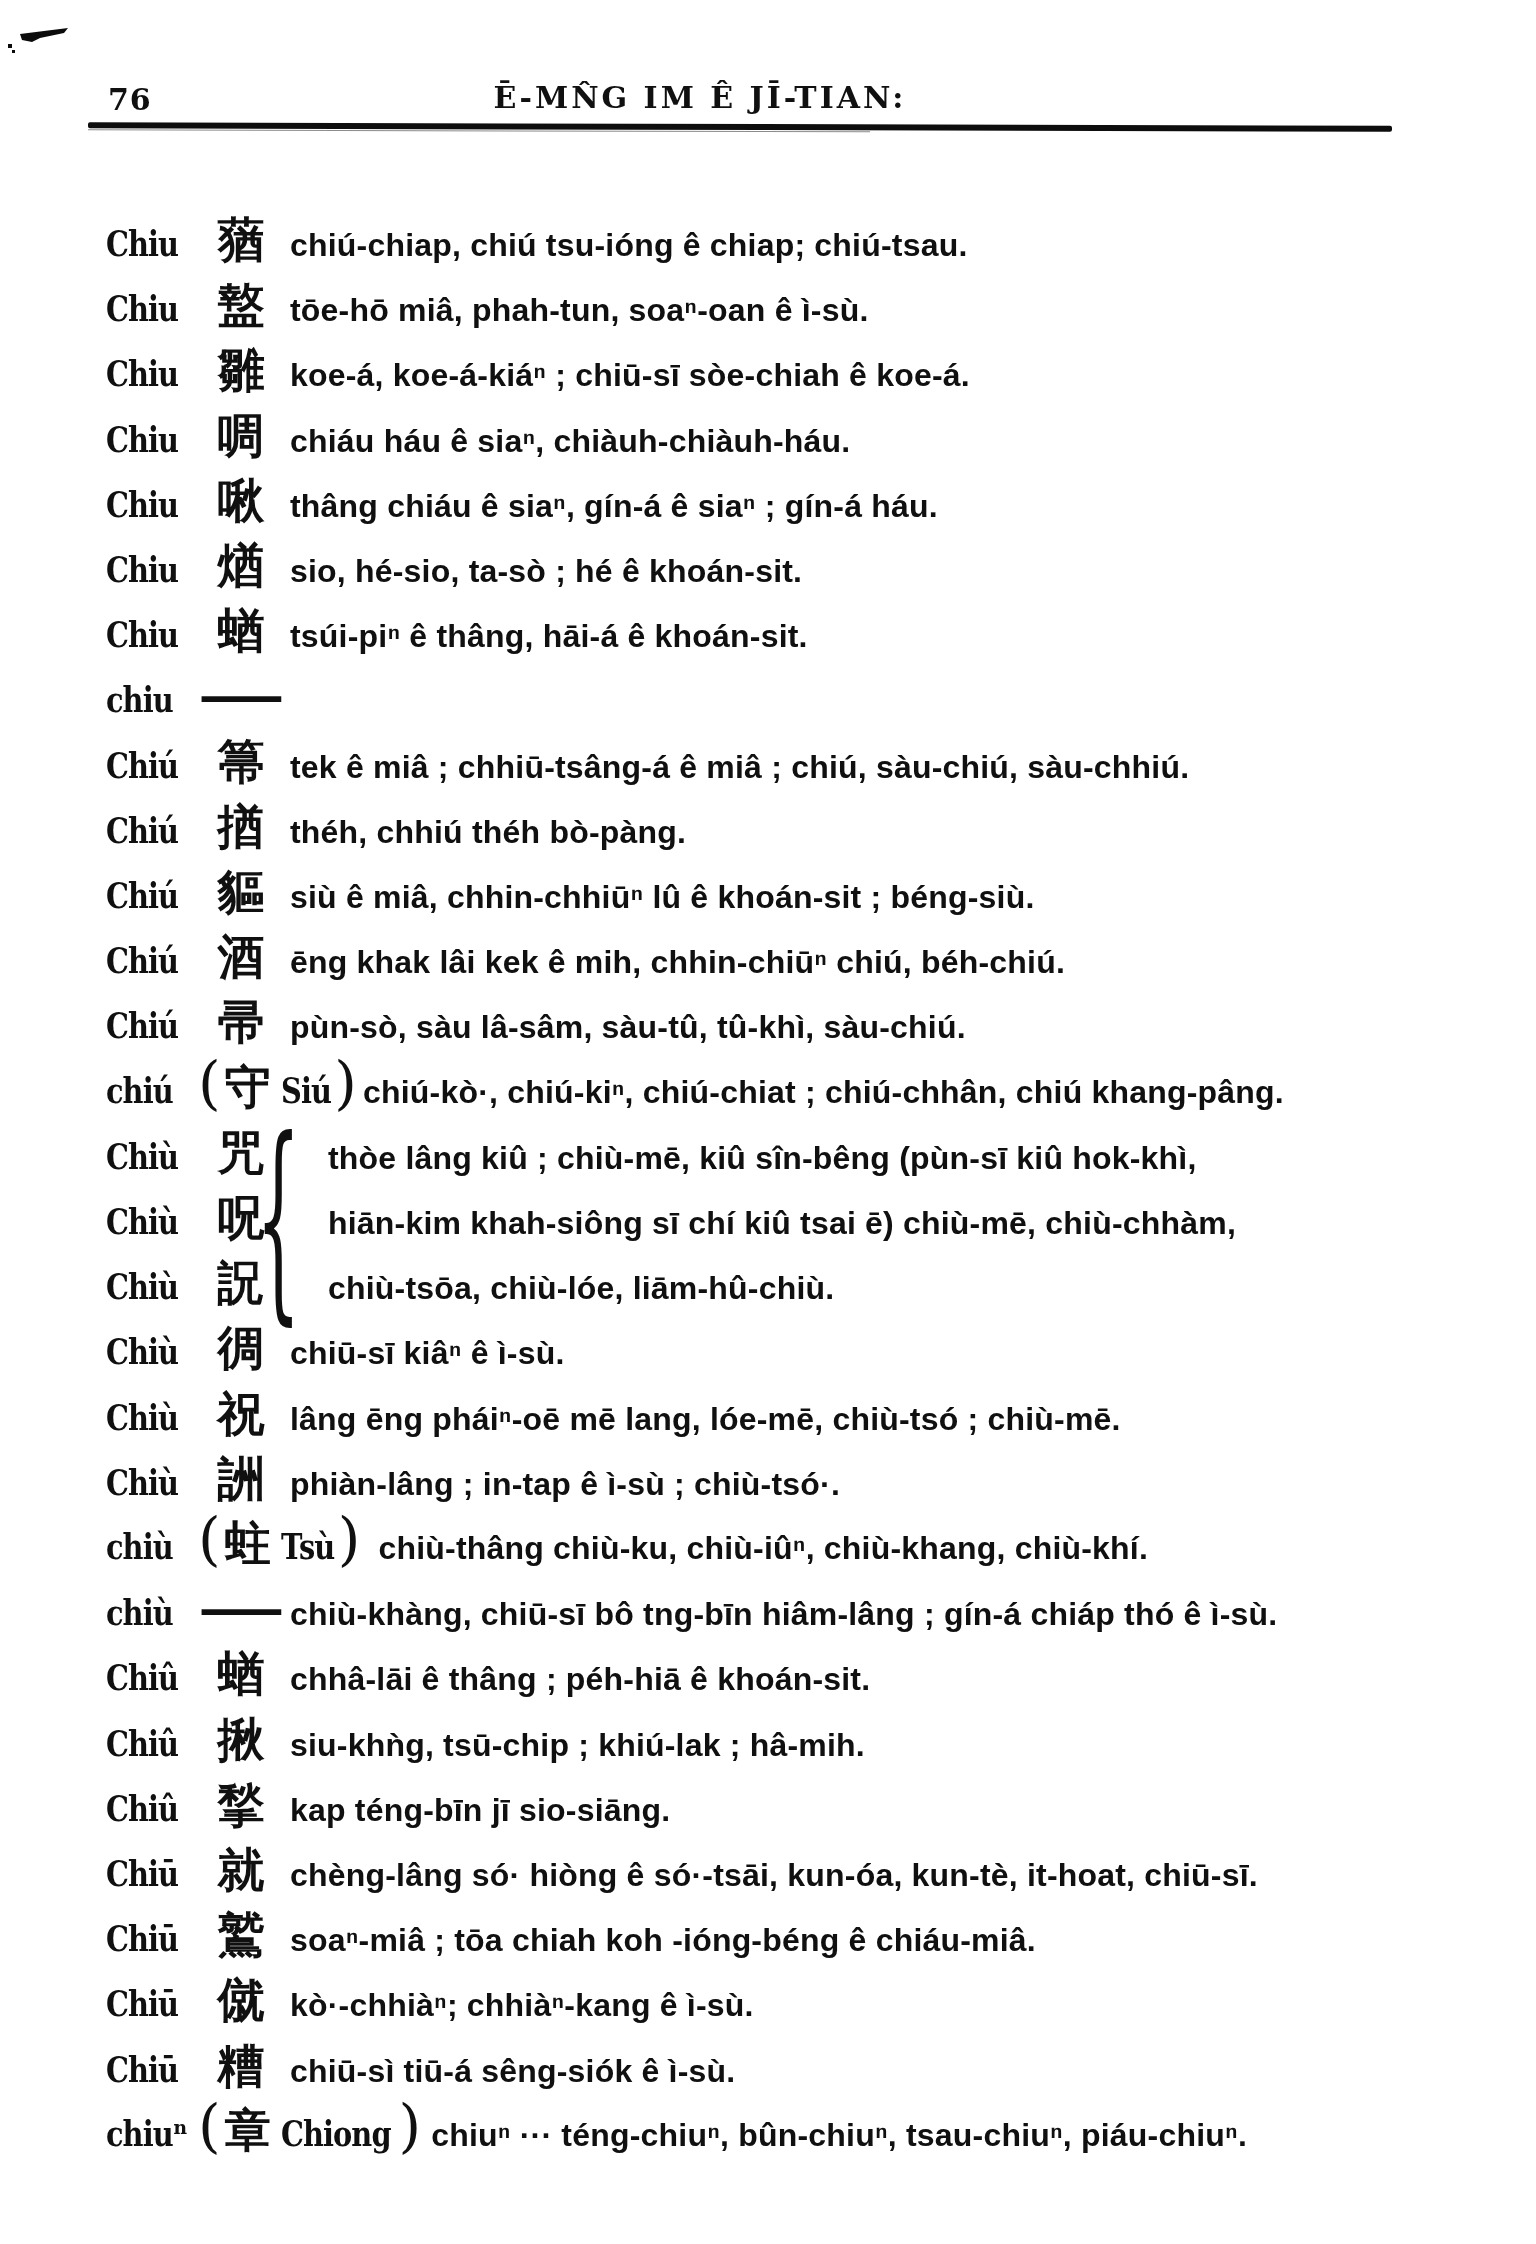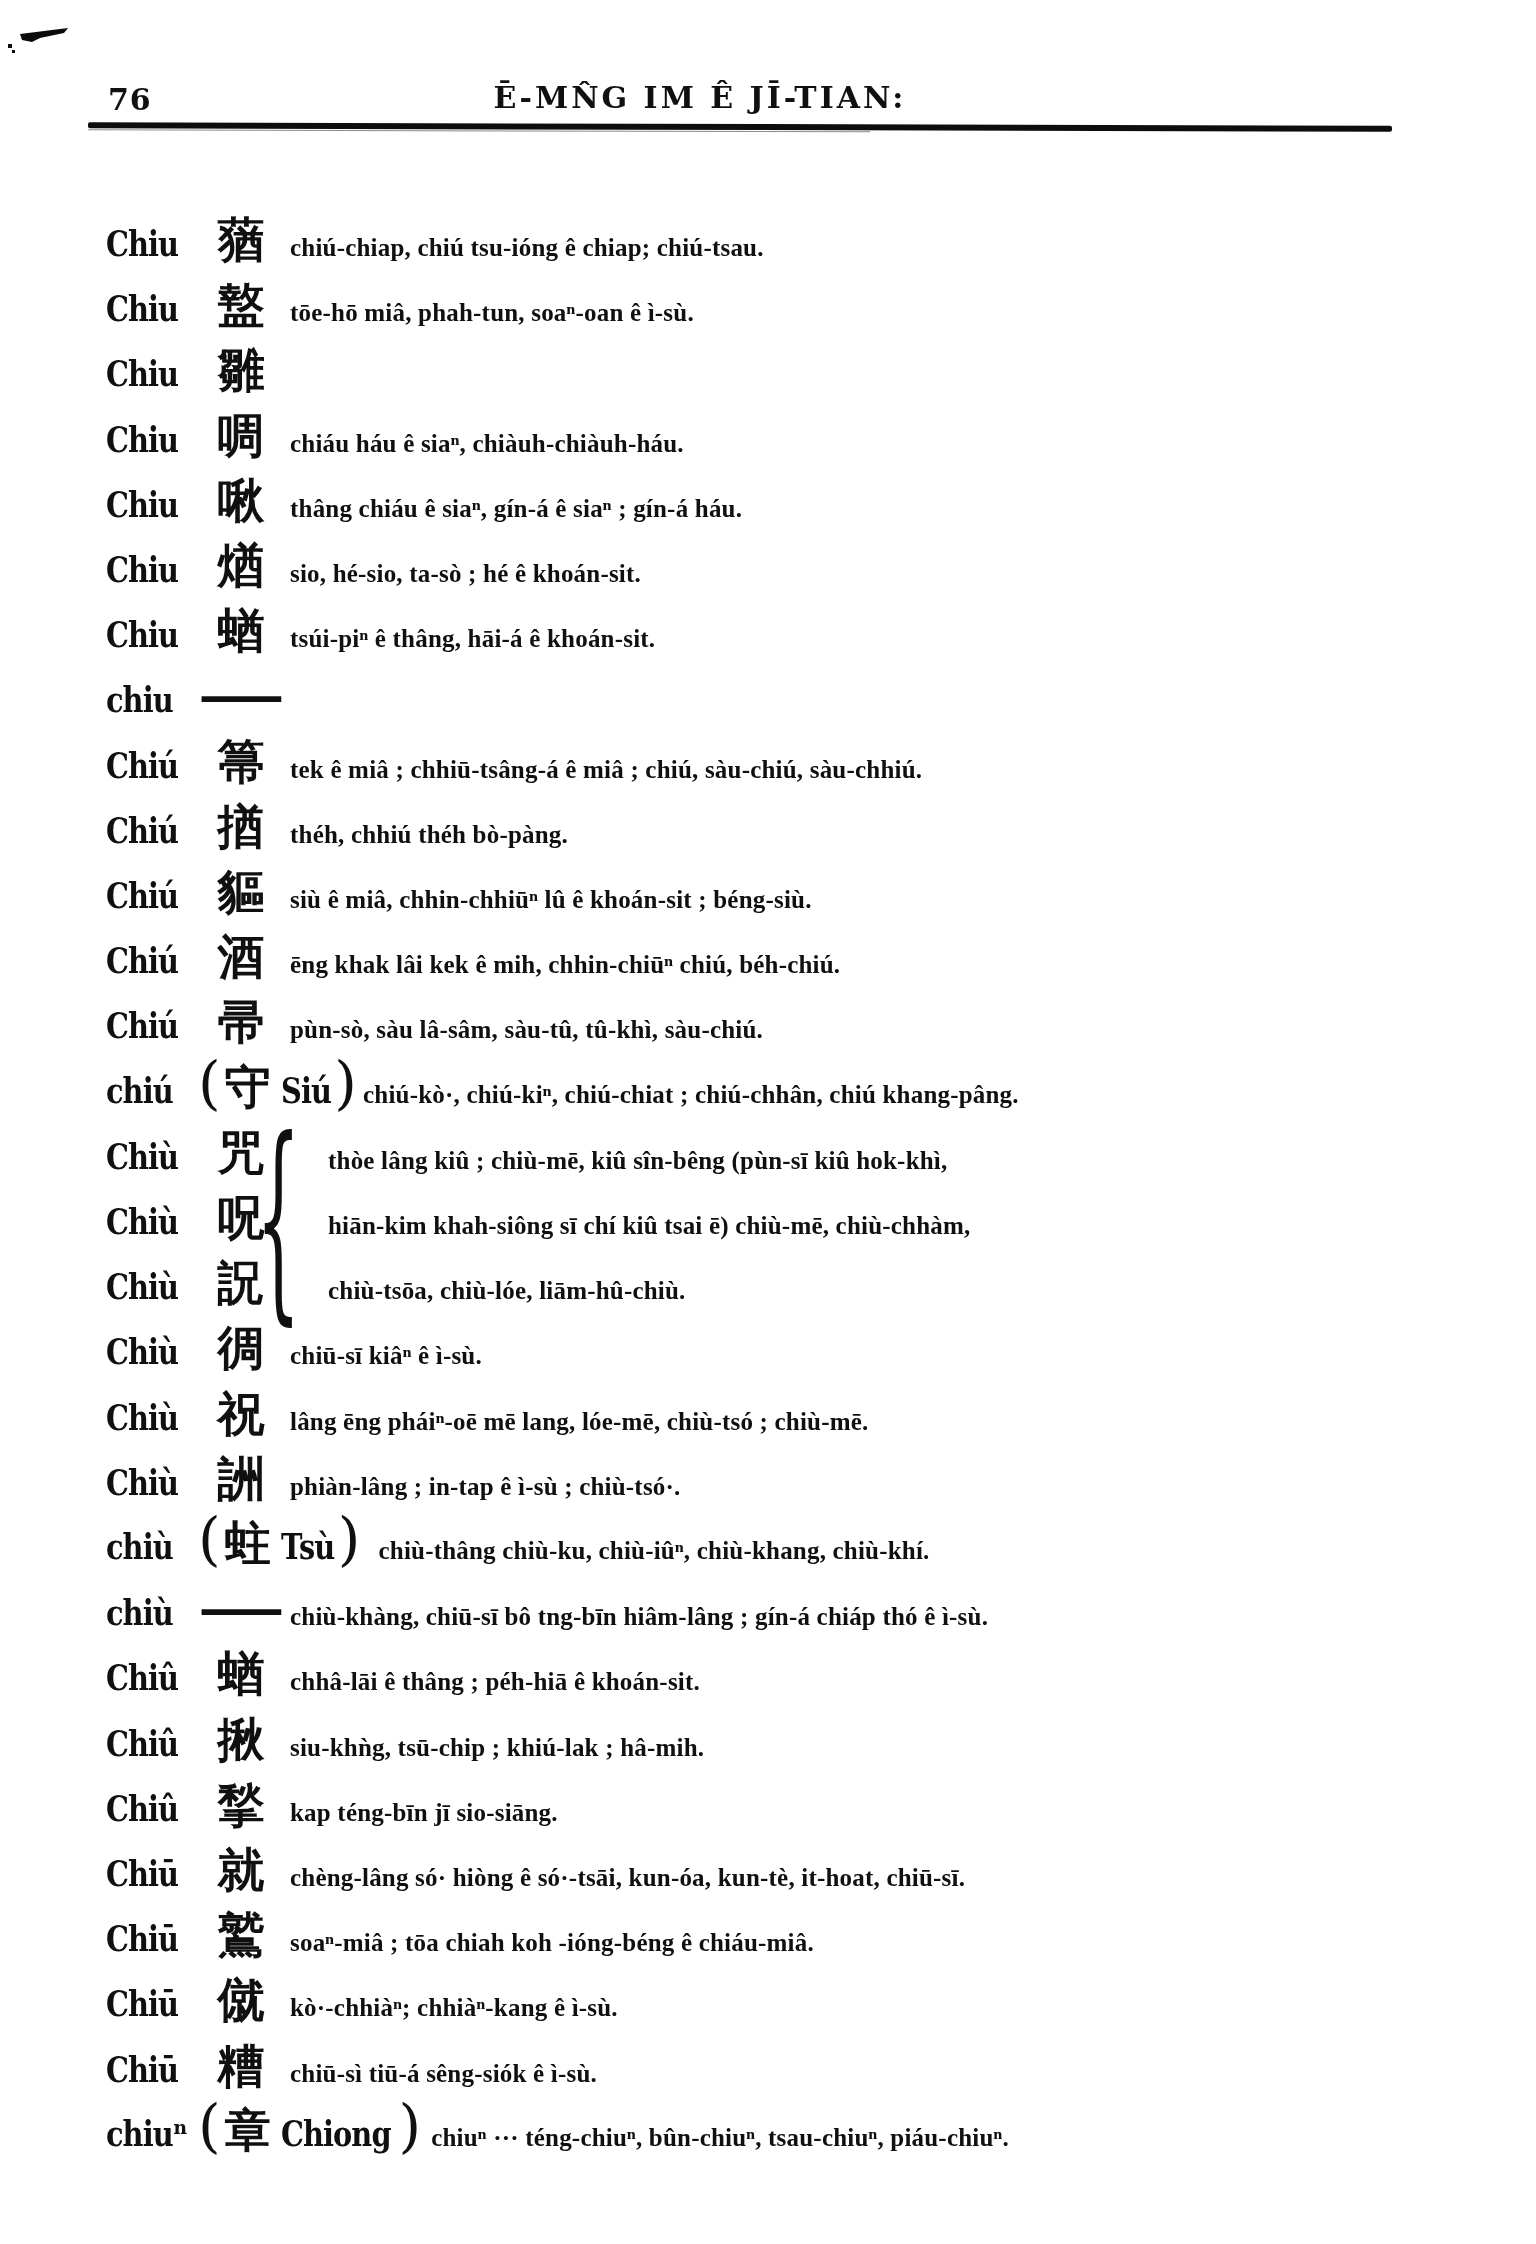--- a/index.html
+++ b/index.html
@@ -55,22 +55,22 @@
   .hanzi {
     display:inline-block;
     width:86px; text-align:center;
     font-family:"DejaVu Sans", sans-serif;
     font-size:47px; line-height:1;
     font-weight:bold;
   }
   .hanzi.dash { font-weight:bold; }
   .hanzi.dash span { display:inline-block; transform:scaleX(1.9); }
   .definition {
-    font-family:Liberation Serif, serif;
-    font-size:25px; font-weight:bold;
+    font-family:Liberation Sans, sans-serif;
+    font-size:32px; font-weight:bold;
     letter-spacing:0.2px;
     margin-left:6px;
   }
   .definition.braced { margin-left:44px; }
 
   
   .paren-glyph {
     font-family:"DejaVu Serif", serif;
     font-size:58px; font-weight:normal; line-height:0;
     vertical-align:-6px;
@@ -119,20 +119,21 @@
         <span class="definition">chiú-chiap, chiú tsu-ióng ê chiap; chiú-tsau.</span>
       </div>
       <div class="entry-row" style="top: 281.2px;">
         <span class="headword">Chiu</span>
         <span class="hanzi">盩</span>
         <span class="definition">tōe-hō miâ, phah-tun, soaⁿ-oan ê ì-sù.</span>
       </div>
       <div class="entry-row" style="top: 346.4px;">
         <span class="headword">Chiu</span>
         <span class="hanzi">雛</span>
+        <span class="definition">koe-á, koe-á-kiáⁿ ; chiū-sī sòe-chiah ê koe-á.</span>
       </div>
       <div class="entry-row" style="top: 411.6px;">
         <span class="headword">Chiu</span>
         <span class="hanzi">啁</span>
         <span class="definition">chiáu háu ê siaⁿ, chiàuh-chiàuh-háu.</span>
       </div>
       <div class="entry-row" style="top: 476.8px;">
         <span class="headword">Chiu</span>
         <span class="hanzi">啾</span>
         <span class="definition">thâng chiáu ê siaⁿ, gín-á ê siaⁿ ; gín-á háu.</span>

